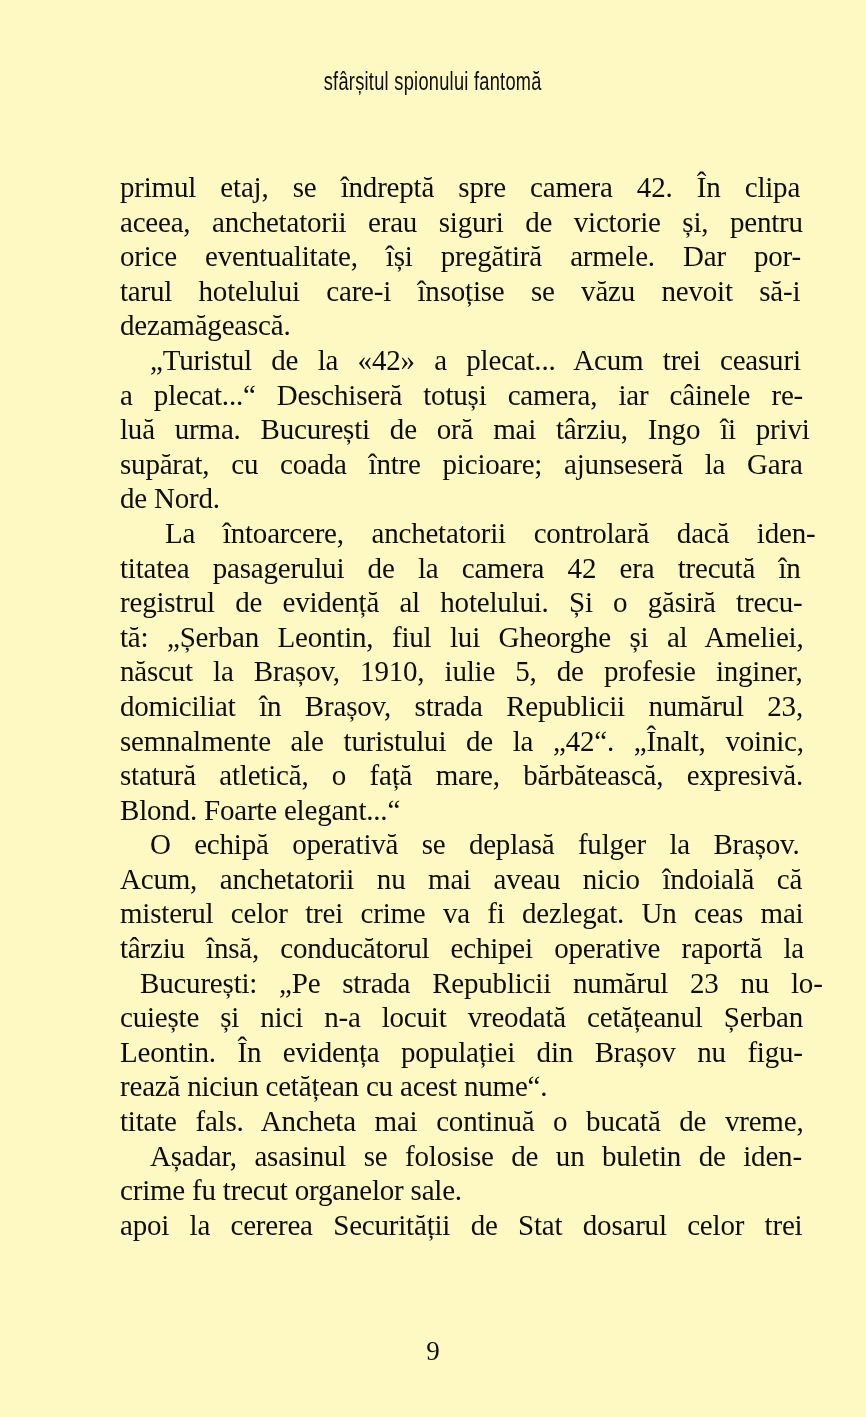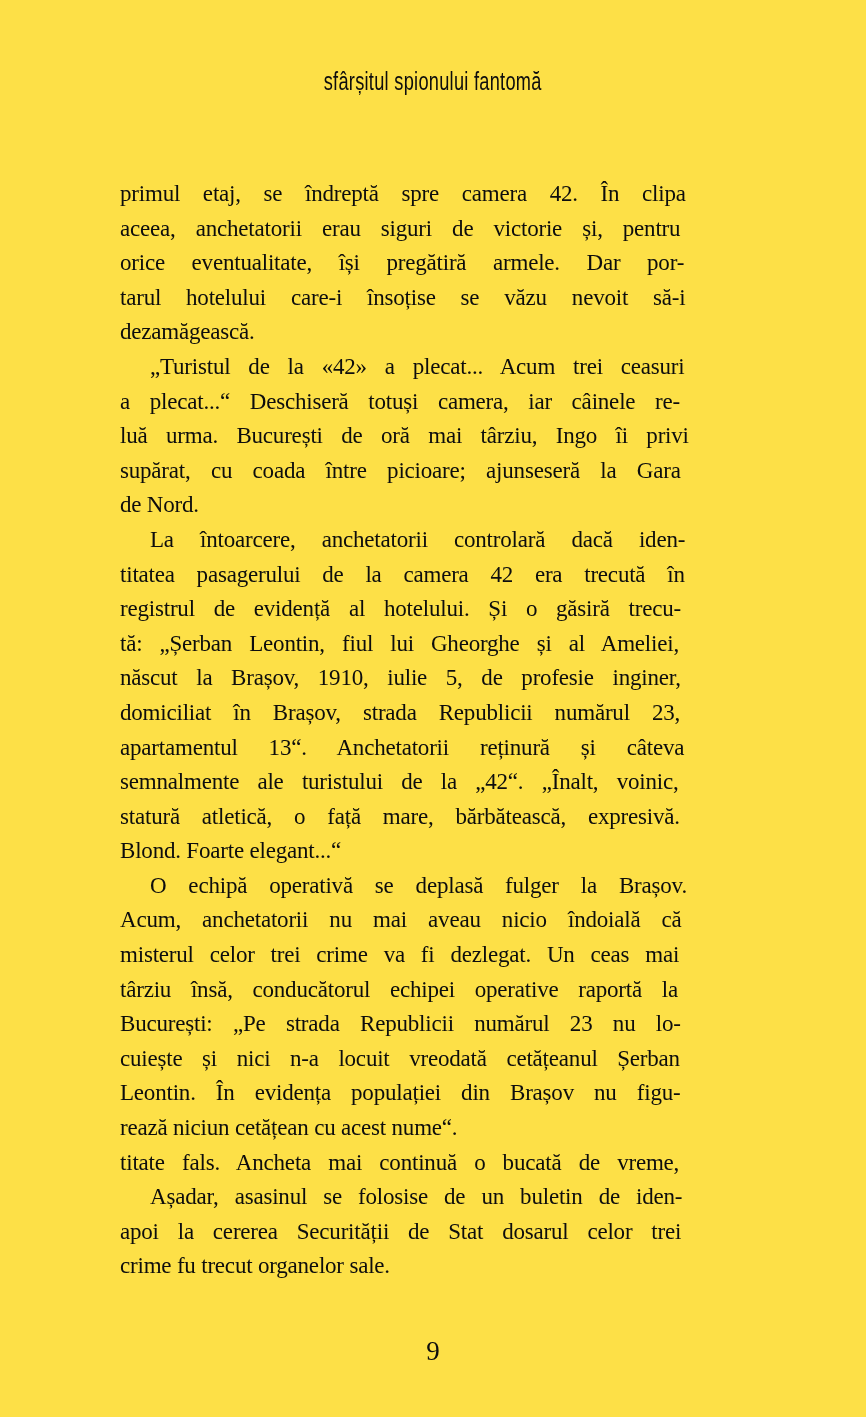--- a/index.html
+++ b/index.html
@@ -5,43 +5,43 @@
   html, body { margin: 0; padding: 0; }
   body {
     width: 866px; height: 1417px;
     background: #ffffff;
     font-family: "Liberation Serif", serif;
     color: #0d0d0d;
     position: relative;
     overflow: hidden;
   }
   .page {
-    position: absolute; inset: 0; background: #fde047;
+    position: absolute; inset: 0; background: #fef9c3;
   }
   .running-header {
     position: absolute;
     top: 66px; left: 0; width: 866px;
     text-align: center;
     font-family: "Liberation Sans", sans-serif;
     font-size: 26px;
     font-weight: 400;
     color: #0d0d0d;
   }
   .running-header .condensed {
     display: inline-block;
     transform: scaleX(0.70);
     transform-origin: 50% 50%;
     letter-spacing: 0.4px;
     white-space: nowrap;
   }
   .text-block {
     position: absolute;
-    left: 120px; top: 177px;
+    left: 120px; top: 170px;
     width: 642px;
-    font-size: 23px;
+    font-size: 29px;
     line-height: 34.6px;
     letter-spacing: -0.2px;
     color: #0d0d0d;
   }
   .line {
     height: 34.6px;
     white-space: nowrap;
     overflow: visible;
   }
   .line.indent { padding-left: 30px; }
@@ -67,39 +67,38 @@
       <div class="line just"><span style="word-spacing: 17.1875px;">primul etaj, se îndreptă spre camera 42. În clipa</span></div>
       <div class="line just"><span style="word-spacing: 14.5424px;">aceea, anchetatorii erau siguri de victorie și, pentru</span></div>
       <div class="line just"><span style="word-spacing: 21.0833px;">orice eventualitate, își pregătiră armele. Dar por-</span></div>
       <div class="line just"><span style="word-spacing: 19.3728px; text-align: right;">tarul hotelului care-i însoțise se văzu nevoit să-i</span></div>
       <div class="line"><span>dezamăgească.</span></div>
       <div class="line indent just"><span style="word-spacing: 12.3594px;">„Turistul de la «42» a plecat... Acum trei ceasuri</span></div>
       <div class="line just"><span style="word-spacing: 14.1228px;">a plecat...“ Deschiseră totuși camera, iar câinele re-</span></div>
       <div class="line just"><span style="word-spacing: 12.9028px;">luă urma. București de oră mai târziu, Ingo îi privi</span></div>
       <div class="line just"><span style="word-spacing: 14.8103px;">supărat, cu coada între picioare; ajunseseră la Gara</span></div>
       <div class="line"><span>de Nord.</span></div>
-      <div class="line indent just"><span style="word-spacing: 20.6187px;">La întoarcere, anchetatorii controlară dacă iden-</span></div>
+      <div class="line indent just"><span style="word-spacing: 20.6187px; margin-left: 15px;">La întoarcere, anchetatorii controlară dacă iden-</span></div>
       <div class="line just"><span style="word-spacing: 16.2852px;">titatea pasagerului de la camera 42 era trecută în</span></div>
       <div class="line just"><span style="word-spacing: 13.2773px;">registrul de evidență al hotelului. Și o găsiră trecu-</span></div>
       <div class="line just"><span style="word-spacing: 11.5273px;">tă: „Șerban Leontin, fiul lui Gheorghe și al Ameliei,</span></div>
       <div class="line just"><span style="word-spacing: 13.1328px;">născut la Brașov, 1910, iulie 5, de profesie inginer,</span></div>
       <div class="line just"><span style="word-spacing: 16.5078px;">domiciliat în Brașov, strada Republicii numărul 23,</span></div>
-      <div class="line just"><span style="word-spacing: 25.4031px;">apartamentul 13“. Anchetatorii reținură și câteva</span></div>
       <div class="line just"><span style="word-spacing: 12.7121px; margin-top: 37px;">semnalmente ale turistului de la „42“. „Înalt, voinic,</span></div>
       <div class="line just"><span style="word-spacing: 16.3516px;">statură atletică, o față mare, bărbătească, expresivă.</span></div>
       <div class="line"><span>Blond. Foarte elegant...“</span></div>
       <div class="line indent just"><span style="word-spacing: 16.4085px;">O echipă operativă se deplasă fulger la Brașov.</span></div>
       <div class="line just"><span style="word-spacing: 15.5737px;">Acum, anchetatorii nu mai aveau nicio îndoială că</span></div>
       <div class="line just"><span style="word-spacing: 10.3715px;">misterul celor trei crime va fi dezlegat. Un ceas mai</span></div>
       <div class="line just"><span style="word-spacing: 14.2161px;">târziu însă, conducătorul echipei operative raportă la</span></div>
-      <div class="line just"><span style="word-spacing: 14.8371px;">București: „Pe strada Republicii numărul 23 nu lo-</span></div>
+      <div class="line just"><span style="word-spacing: 14.8371px; margin-left: 20px;">București: „Pe strada Republicii numărul 23 nu lo-</span></div>
       <div class="line just"><span style="word-spacing: 14.0826px; text-align: right;">cuiește și nici n-a locuit vreodată cetățeanul Șerban</span></div>
       <div class="line just"><span style="word-spacing: 14.5446px;">Leontin. În evidența populației din Brașov nu figu-</span></div>
       <div class="line"><span>rează niciun cetățean cu acest nume“.</span></div>
       <div class="line just"><span style="word-spacing: 11.6406px;">titate fals. Ancheta mai continuă o bucată de vreme,</span></div>
       <div class="line indent just"><span style="word-spacing: 10.5195px;">Așadar, asasinul se folosise de un buletin de iden-</span></div>
+      <div class="line"><span>crime fu trecut organelor sale.</span></div>
       <div class="line just"><span style="word-spacing: 13.3809px;">apoi la cererea Securității de Stat dosarul celor trei</span></div>
-      <div class="line"><span>crime fu trecut organelor sale.</span></div>
     </div>
 
   <div class="folio">9</div>
 
 </div>
 
 </body></html>

